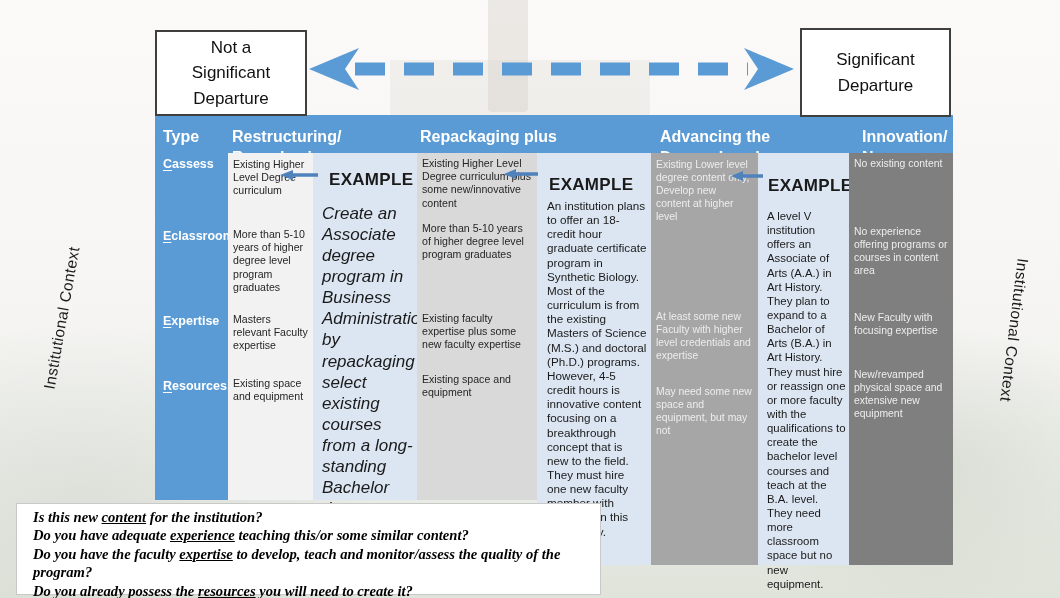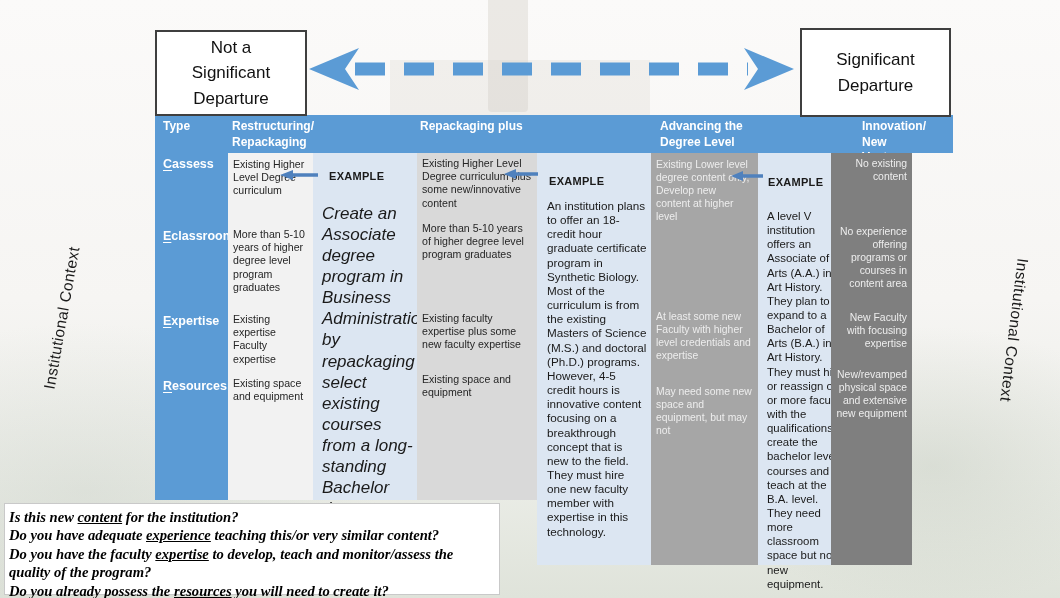--- a/index.html
+++ b/index.html
@@ -17,64 +17,64 @@
   .dep-box{
     position:absolute;background:#ffffff;border:2px solid #3f3f3f;
     display:flex;align-items:center;justify-content:center;text-align:center;
     font-size:17px;line-height:1.5;color:#111;white-space:pre-line;z-index:5;
   }
   #box-left{left:155px;top:30px;width:148px;height:82px;}
   #box-right{left:800px;top:28px;width:147px;height:85px;}
   #spectrum-arrow{position:absolute;left:303px;top:46px;z-index:4;}
 
   .hdr-bar{position:absolute;left:155px;top:115px;width:798px;height:38px;background:#5b9bd5;z-index:2;}
-  .hdr{position:absolute;top:4px;color:#fff;font-weight:bold;font-size:12px;line-height:1.3;white-space:pre-line;}
+  .hdr{position:absolute;top:12px;color:#fff;font-weight:bold;font-size:16px;line-height:1.3;white-space:pre-line;}
   #hdr-type{left:8px;}
   #hdr-c1{left:77px;}
   #hdr-c2{left:265px;}
   #hdr-c3{left:505px;}
   #hdr-c4{left:707px;}
 
   .col{position:absolute;top:153px;z-index:2;}
   #type-col{left:155px;width:73px;height:347px;background:#5b9bd5;}
   #col1{left:228px;width:85px;height:347px;background:#f2f2f2;}
   #ex1{left:313px;width:104px;height:347px;background:#dce6f2;}
   #col2{left:417px;width:120px;height:347px;background:#d9d9d9;}
   #ex2{left:537px;width:114px;height:412px;background:#dce6f2;}
   #col3{left:651px;width:107px;height:412px;background:#a6a6a6;}
   #ex3{left:758px;width:91px;height:412px;background:#dce6f2;}
-  #col4{left:831px;width:81px;height:412px;background:#7f7f7f;text-align:right;}
+  #col4{left:849px;width:104px;height:412px;background:#7f7f7f;}
 
   .rowlab{position:absolute;left:8px;color:#fff;font-weight:bold;font-size:12.5px;}
   .rowlab .first{text-decoration:underline;text-underline-offset:2px;}
   .cellval{position:absolute;left:0;right:0;padding:0 5px;font-size:10.6px;line-height:1.25;color:#262626;}
   .light-txt .cellval{color:#ededed;}
   #col3 .cellval,#col4 .cellval{font-size:10.4px;}
 
-  .ex-label{position:absolute;font-weight:bold;font-size:11px;color:#1a1a1a;letter-spacing:0.3px;}
+  .ex-label{position:absolute;font-weight:bold;font-size:17px;color:#1a1a1a;letter-spacing:0.3px;}
   .ex-body{position:absolute;color:#1a1a1a;}
   #ex1 .ex-label{left:16px;top:17px;}
   #ex1 .ex-body{left:9px;right:3px;top:50px;font-size:17px;line-height:1.24;font-style:italic;}
   #ex2 .ex-label{left:12px;top:22px;}
   #ex2 .ex-body{left:10px;right:4px;top:46px;font-size:11.7px;line-height:1.21;}
   #ex3 .ex-label{left:10px;top:23px;}
   #ex3 .ex-body{left:9px;right:3px;top:56px;font-size:11.4px;line-height:1.24;}
 
   .mini-arrow{position:absolute;z-index:3;}
   #mini-arrow-1{left:280px;top:170px;}
   #mini-arrow-2{left:504px;top:169px;}
   #mini-arrow-3{left:731px;top:171px;}
 
   .side-label{position:absolute;width:180px;text-align:center;font-size:15.5px;color:#1a1a1a;letter-spacing:0.4px;z-index:1;}
   #side-left{left:-28px;top:309px;transform:rotate(-80deg);}
   #side-right{left:924px;top:321px;transform:rotate(97deg);}
 
   .q-box{
-    position:absolute;left:4px;top:503px;width:496px;height:92px;background:#ffffff;
-    border:1px solid #c9c9c9;z-index:6;box-sizing:border-box;padding:4px 8px 0 4px;
+    position:absolute;left:16px;top:503px;width:585px;height:92px;background:#ffffff;
+    border:1px solid #c9c9c9;z-index:6;box-sizing:border-box;padding:4px 8px 0 16px;
     font-family:"Liberation Serif",serif;font-style:italic;font-weight:600;
     font-size:14.6px;line-height:1.26;color:#000;
   }
   .q-line .uq{text-decoration:underline;}
 </style>
 </head>
 <body>
 
 <div class="stage">
 
@@ -110,21 +110,21 @@
   <div class="col" id="type-col">
     <div class="rowlab" style="top:4px"><span class="first">C</span><span>assess</span></div>
     <div class="rowlab" style="top:76px"><span class="first">E</span><span>classroom</span></div>
     <div class="rowlab" style="top:161px"><span class="first">E</span><span>xpertise</span></div>
     <div class="rowlab" style="top:226px"><span class="first">R</span><span>esources</span></div>
   </div>
 
   <div class="col" id="col1">
     <div class="cellval" style="top:5px">Existing Higher Level Degree curriculum</div>
     <div class="cellval" style="top:75px">More than 5-10 years of higher degree level program graduates</div>
-    <div class="cellval" style="top:160px">Existing expertise Faculty expertise</div>
+    <div class="cellval" style="top:160px">Masters relevant Faculty expertise</div>
     <div class="cellval" style="top:224px">Existing space and equipment</div>
   </div>
 
   <div class="col" id="ex1">
     <div class="ex-label">EXAMPLE</div>
     <div class="ex-body">Create an Associate degree program in Business Administration by repackaging select existing courses from a long-standing Bachelor degree program in Business Administration</div>
   </div>
 
   <div class="col" id="col2">
     <div class="cellval" style="top:4px">Existing Higher Level Degree curriculum plus some new/innovative content</div>
@@ -162,19 +162,19 @@
   <svg class="mini-arrow" id="mini-arrow-2" width="34" height="10">
     <polygon points="0,5 12,0 12,3.3 34,3.3 34,6.7 12,6.7 12,10" fill="#4f81bd"></polygon>
   </svg>
   <svg class="mini-arrow" id="mini-arrow-3" width="32" height="10">
     <polygon points="0,5 12,0 12,3.3 32,3.3 32,6.7 12,6.7 12,10" fill="#4f81bd"></polygon>
   </svg>
 
   <div class="q-box">
     <div id="questions-list">
         <div class="q-line"><span>Is this new </span><span class="uq">content</span><span> for the institution?</span></div>
-        <div class="q-line"><span>Do you have adequate </span><span class="uq">experience</span><span> teaching this/or very similar content?</span></div>
+        <div class="q-line"><span>Do you have adequate </span><span class="uq">experience</span><span> teaching this/or some similar content?</span></div>
         <div class="q-line"><span>Do you have the faculty </span><span class="uq">expertise</span><span> to develop, teach and monitor/assess the quality of the program?</span></div>
         <div class="q-line"><span>Do you already possess the </span><span class="uq">resources</span><span> you will need to create it?</span></div>
       </div>
   </div>
 
 </div>
 
 </body></html>

